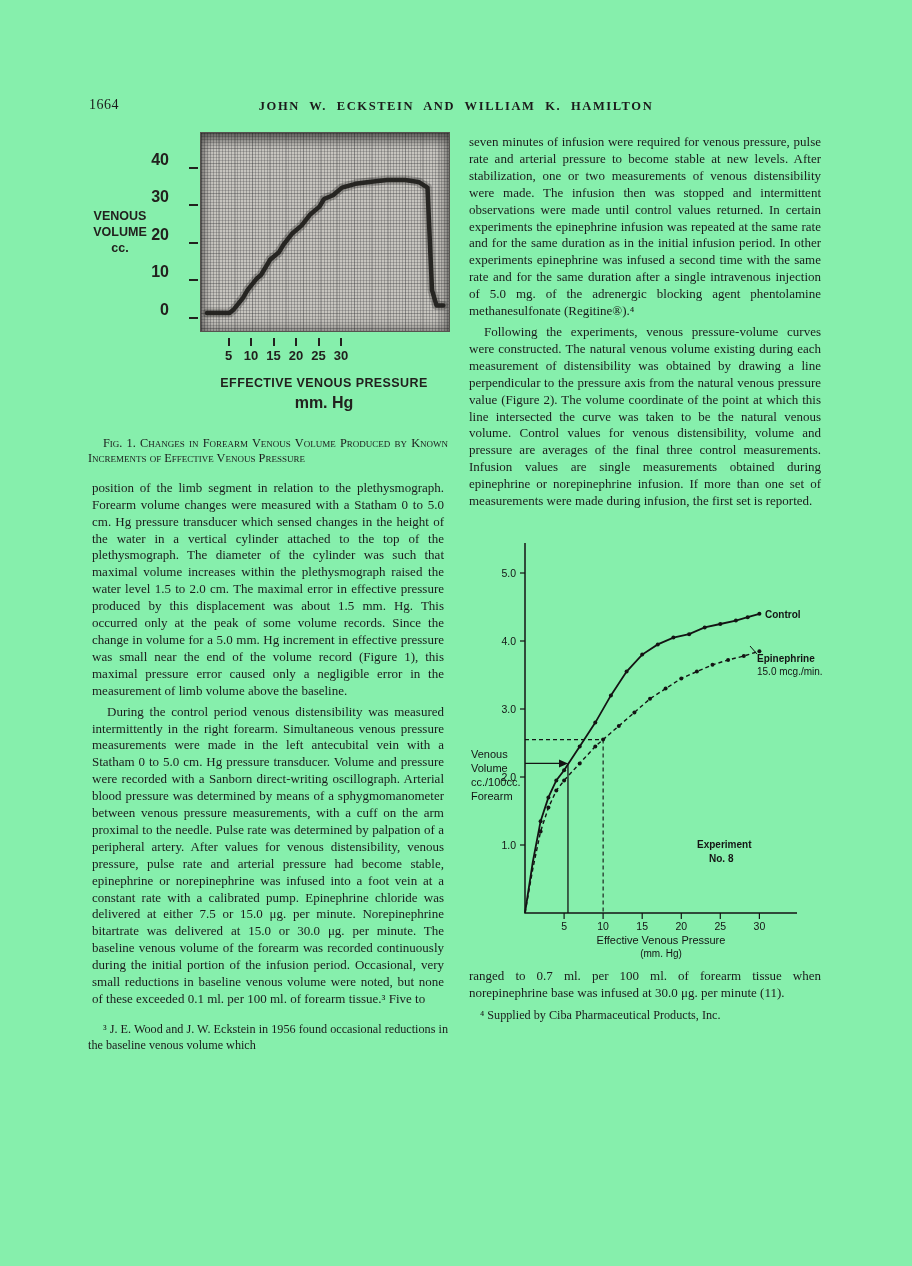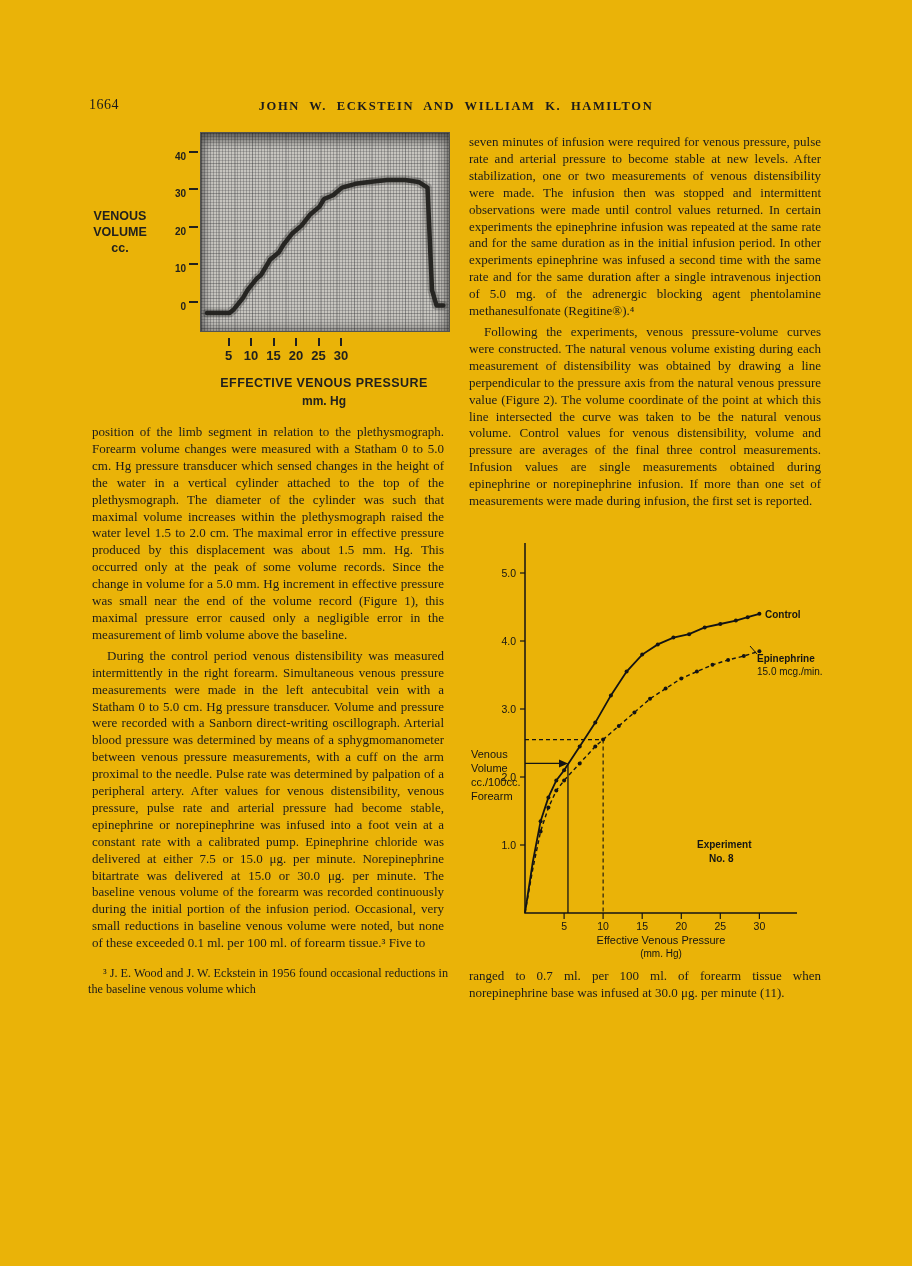--- a/index.html
+++ b/index.html
@@ -1,53 +1,53 @@
 <!DOCTYPE html>
 <html><head>
 <meta charset="utf-8">
 <style>
   html,body{margin:0;padding:0;background:#fbfaf5;}
-  .page{position:relative;width:912px;height:1266px;background:#eab308;color:#1b1b1b;
+  .page{position:relative;width:912px;height:1266px;background:#86efac;color:#1b1b1b;
         font-family:"Liberation Serif",serif;overflow:hidden;}
   .pageno{position:absolute;top:97px;left:89px;font-size:14px;letter-spacing:.5px;}
   .running-title{position:absolute;top:99px;left:0;width:100%;text-align:center;
         font-size:12.5px;font-weight:bold;letter-spacing:1.6px;word-spacing:5px;}
   .columns{position:absolute;top:130px;left:88px;display:flex;gap:17px;}
   .col{width:360px;}
   .bt{font-size:13px;line-height:16.9px;text-align:justify;margin:4px;}
   .bt.indent{text-indent:15px;}
   .footnote-block{margin-top:14px;font-size:12.2px;line-height:15.8px;text-align:justify;text-indent:15px;}
   .fig-caption{margin-top:16px;margin-bottom:13px;font-size:12.3px;line-height:15.4px;
         text-align:justify;text-indent:15px;font-variant:small-caps;}
   
   .fig1{position:relative;height:290px;}
   .fig1-ylabel{position:absolute;left:0;top:78px;width:64px;text-align:center;
         font-family:"Liberation Sans",sans-serif;font-weight:bold;font-size:12.5px;line-height:16px;color:#22211e;}
   .fig1-yticks{position:absolute;left:64px;top:2px;width:46px;height:198px;}
-  .f1yt{position:absolute;right:0;display:flex;align-items:flex-start;gap:3px;
-        font-family:"Liberation Sans",sans-serif;font-weight:bold;font-size:10px;color:#22211e;}
+  .f1yt{position:absolute;right:0;display:flex;align-items:flex-end;gap:20px;
+        font-family:"Liberation Sans",sans-serif;font-weight:bold;font-size:16px;color:#22211e;}
   .f1yt i{display:block;width:9px;border-top:2px solid #22211e;}
   .fig1-panel{position:absolute;left:112px;top:2px;width:248px;height:198px;
         background-color:#c7c5bf;
         background-image:
           repeating-linear-gradient(to right, rgba(45,45,50,.28) 0 1px, transparent 1px 3px),
           repeating-linear-gradient(to bottom, rgba(45,45,50,.22) 0 1px, transparent 1px 3px),
           repeating-linear-gradient(to right, rgba(20,20,25,.18) 0 1px, transparent 1px 17px),
           repeating-linear-gradient(to bottom, rgba(20,20,25,.15) 0 1px, transparent 1px 15px);
         border:1px solid #55544f;
         box-shadow:inset 0 0 14px rgba(10,10,10,.55), inset 0 8px 10px rgba(10,10,10,.35);}
   .fig1-panel svg{position:absolute;left:0;top:0;}
   .fig1-xticks{position:absolute;left:112px;top:208px;width:248px;height:34px;
         font-family:"Liberation Sans",sans-serif;font-weight:bold;font-size:13px;color:#22211e;}
   .f1xtm{position:absolute;top:0;width:2px;height:8px;background:#22211e;}
   .f1xtl{position:absolute;top:10px;width:26px;text-align:center;}
   .fig1-xlabel{position:absolute;left:96px;top:246px;width:280px;text-align:center;
         font-family:"Liberation Sans",sans-serif;font-weight:bold;font-size:12.5px;letter-spacing:.4px;color:#22211e;}
   .fig1-xunit{position:absolute;left:96px;top:264px;width:280px;text-align:center;
-        font-family:"Liberation Sans",sans-serif;font-weight:bold;font-size:12px;color:#22211e;}
+        font-family:"Liberation Sans",sans-serif;font-weight:bold;font-size:16px;color:#22211e;}
   
   .fig2{margin-top:8px;margin-bottom:4px;}
   #fig2-svg text{font-family:"Liberation Sans",sans-serif;fill:#141414;}
   .f2tick{font-size:10.5px;}
   .f2axlab{font-size:11px;}
   .f2small{font-size:10px;}
   .f2serieslab{font-size:10px;font-weight:bold;}
 </style>
 </head>
 <body>
@@ -108,20 +108,21 @@
           <span class="f1xtl" style="left:38px">10</span>
           <span class="f1xtl" style="left:60.5px">15</span>
           <span class="f1xtl" style="left:83px">20</span>
           <span class="f1xtl" style="left:105.5px">25</span>
           <span class="f1xtl" style="left:128px">30</span>
         </div>
         <div class="fig1-xlabel">EFFECTIVE  VENOUS  PRESSURE</div>
         <div class="fig1-xunit">mm. Hg</div>
       </div>
 
+      <p class="fig-caption">Fig. 1. Changes in Forearm Venous Volume Produced by Known Increments of Effective Venous Pressure</p>
 
       <p class="bt">position of the limb segment in relation to the plethysmograph.  Forearm volume changes were measured with a Statham 0 to 5.0 cm. Hg pressure transducer which sensed changes in the height of the water in a vertical cylinder attached to the top of the plethysmograph.  The diameter of the cylinder was such that maximal volume increases within the plethysmograph raised the water level 1.5 to 2.0 cm.  The maximal error in effective pressure produced by this displacement was about 1.5 mm. Hg.  This occurred only at the peak of some volume records.  Since the change in volume for a 5.0 mm. Hg increment in effective pressure was small near the end of the volume record (Figure 1), this maximal pressure error caused only a negligible error in the measurement of limb volume above the baseline.</p>
       <p class="bt indent">During the control period venous distensibility was measured intermittently in the right forearm.  Simultaneous venous pressure measurements were made in the left antecubital vein with a Statham 0 to 5.0 cm. Hg pressure transducer.  Volume and pressure were recorded with a Sanborn direct-writing oscillograph.  Arterial blood pressure was determined by means of a sphygmomanometer between venous pressure measurements, with a cuff on the arm proximal to the needle.  Pulse rate was determined by palpation of a peripheral artery.  After values for venous distensibility, venous pressure, pulse rate and arterial pressure had become stable, epinephrine or norepinephrine was infused into a foot vein at a constant rate with a calibrated pump.  Epinephrine chloride was delivered at either 7.5 or 15.0 μg. per minute.  Norepinephrine bitartrate was delivered at 15.0 or 30.0 μg. per minute.  The baseline venous volume of the forearm was recorded continuously during the initial portion of the infusion period.  Occasional, very small reductions in baseline venous volume were noted, but none of these exceeded 0.1 ml. per 100 ml. of forearm tissue.³  Five to</p>
 
       <p class="footnote-block">³ J. E. Wood and J. W. Eckstein in 1956 found occasional reductions in the baseline venous volume which</p>
     </div>
 
     <div class="col">
 
       <p class="bt">seven minutes of infusion were required for venous pressure, pulse rate and arterial pressure to become stable at new levels.  After stabilization, one or two measurements of venous distensibility were made.  The infusion then was stopped and intermittent observations were made until control values returned.  In certain experiments the epinephrine infusion was repeated at the same rate and for the same duration as in the initial infusion period.  In other experiments epinephrine was infused a second time with the same rate and for the same duration after a single intravenous injection of 5.0 mg. of the adrenergic blocking agent phentolamine methanesulfonate (Regitine®).⁴</p>
@@ -216,15 +217,16 @@
               <line x1="60" y1="245.39999999999998" x2="94.96875" y2="245.39999999999998" stroke="#141414" stroke-width="1.3"></line>
               <polygon points="102.96875,245.39999999999998 93.96875,241.39999999999998 93.96875,249.39999999999998" fill="#141414"></polygon>
               <line x1="102.96875" y1="245.39999999999998" x2="102.96875" y2="395" stroke="#141414" stroke-width="1.3"></line>
             </g>
         </svg>
       </div>
 
 
       <p class="bt">ranged to 0.7 ml. per 100 ml. of forearm tissue when norepinephrine base was infused at 30.0 μg. per minute (11).</p>
 
+      <p class="footnote-block" style="margin-top:6px">⁴ Supplied by Ciba Pharmaceutical Products, Inc.</p>
     </div>
   </div>
 </div>
 
 </body></html>

